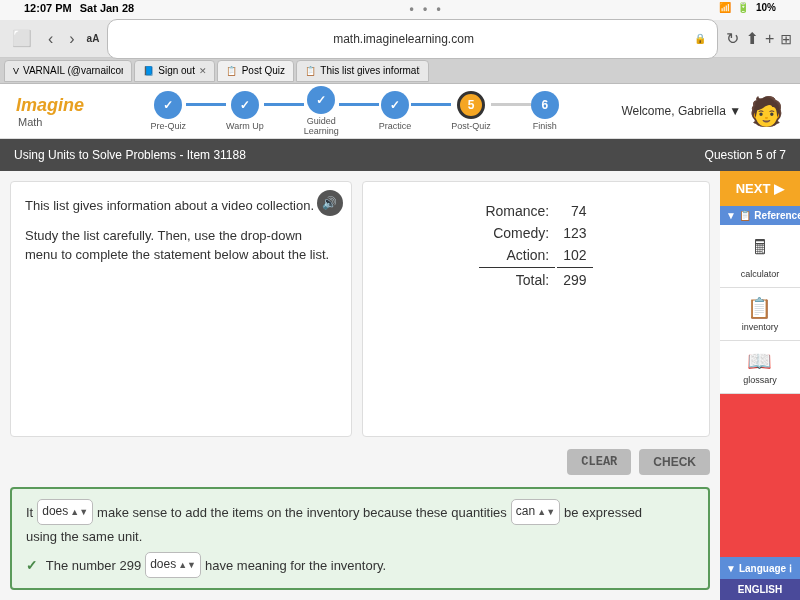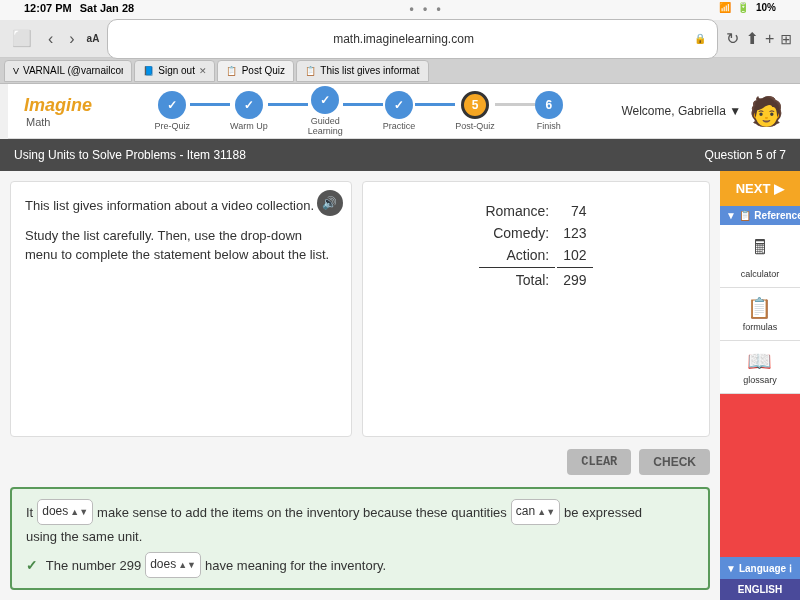--- a/index.html
+++ b/index.html
@@ -77,21 +77,20 @@
     .aa-text { font-size: 10px; font-weight: bold; color: #333; }
 
     
     .app-header {
       background: white;
       display: flex;
       align-items: center;
       padding: 6px 16px;
       border-bottom: 1px solid #ddd;
       height: 55px;
-      margin-left: 8px;
     }
     .logo { display: flex; flex-direction: column; align-items: flex-start; margin-right: 20px; }
     .logo-imagine { color: #e8a020; font-size: 18px; font-weight: bold; font-style: italic; }
     .logo-math { color: #555; font-size: 11px; padding-left: 2px; }
 
     
     .progress-steps {
       display: flex;
       align-items: center;
       flex: 1;
@@ -541,21 +540,21 @@
       <span>Reference</span>
     </div>
 
     <div class="tool-btn">
       <span class="tool-icon">🖩</span>
       <span class="tool-label">calculator</span>
     </div>
 
     <div class="tool-btn">
       <span class="tool-icon">📋</span>
-      <span class="tool-label">formulas</span>
+      <span class="tool-label">inventory</span>
     </div>
 
     <div class="tool-btn">
       <span class="tool-icon">📖</span>
       <span class="tool-label">glossary</span>
     </div>
 
     <div class="language-section">
       <span>▼</span>
       <span>Language</span>

